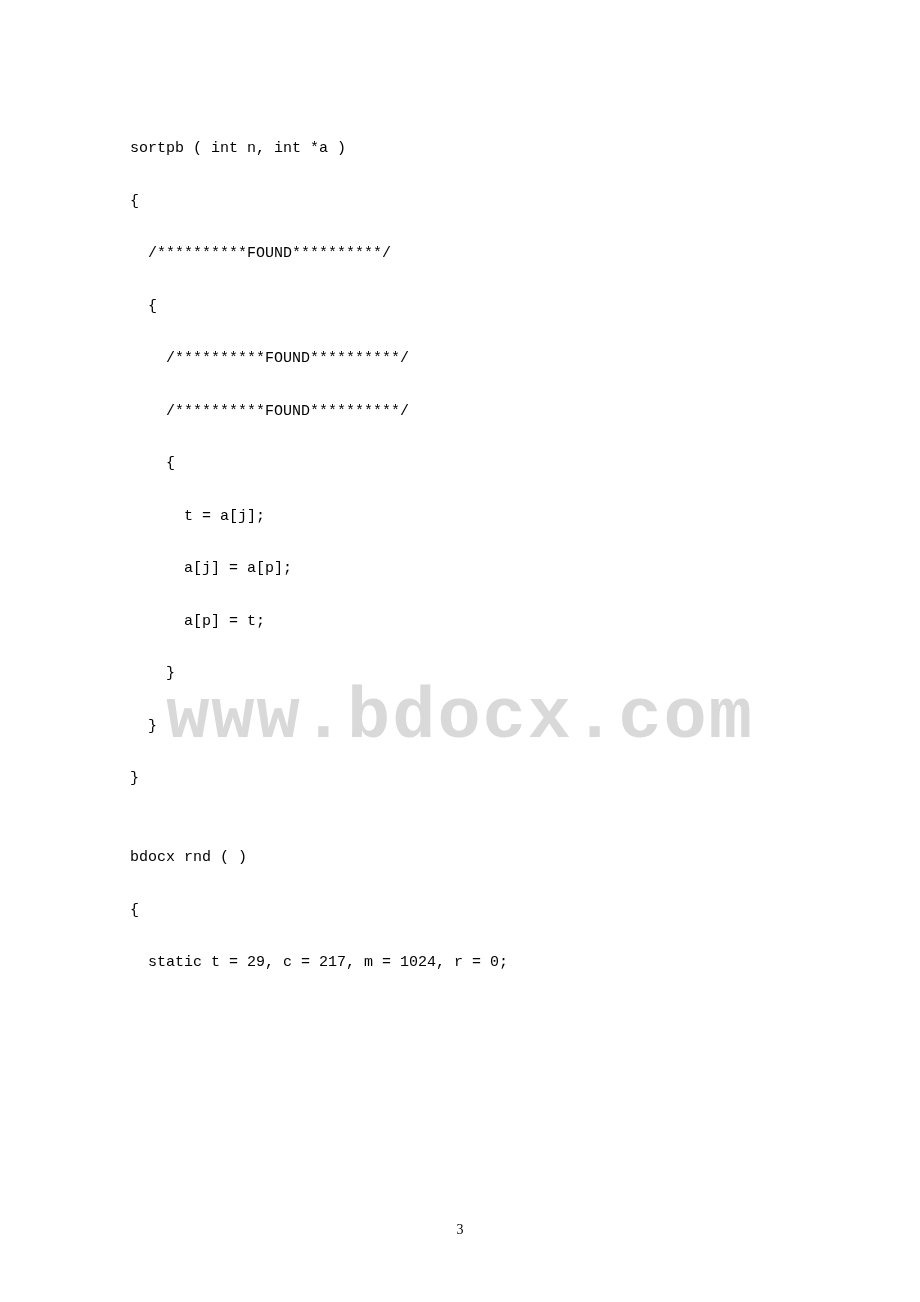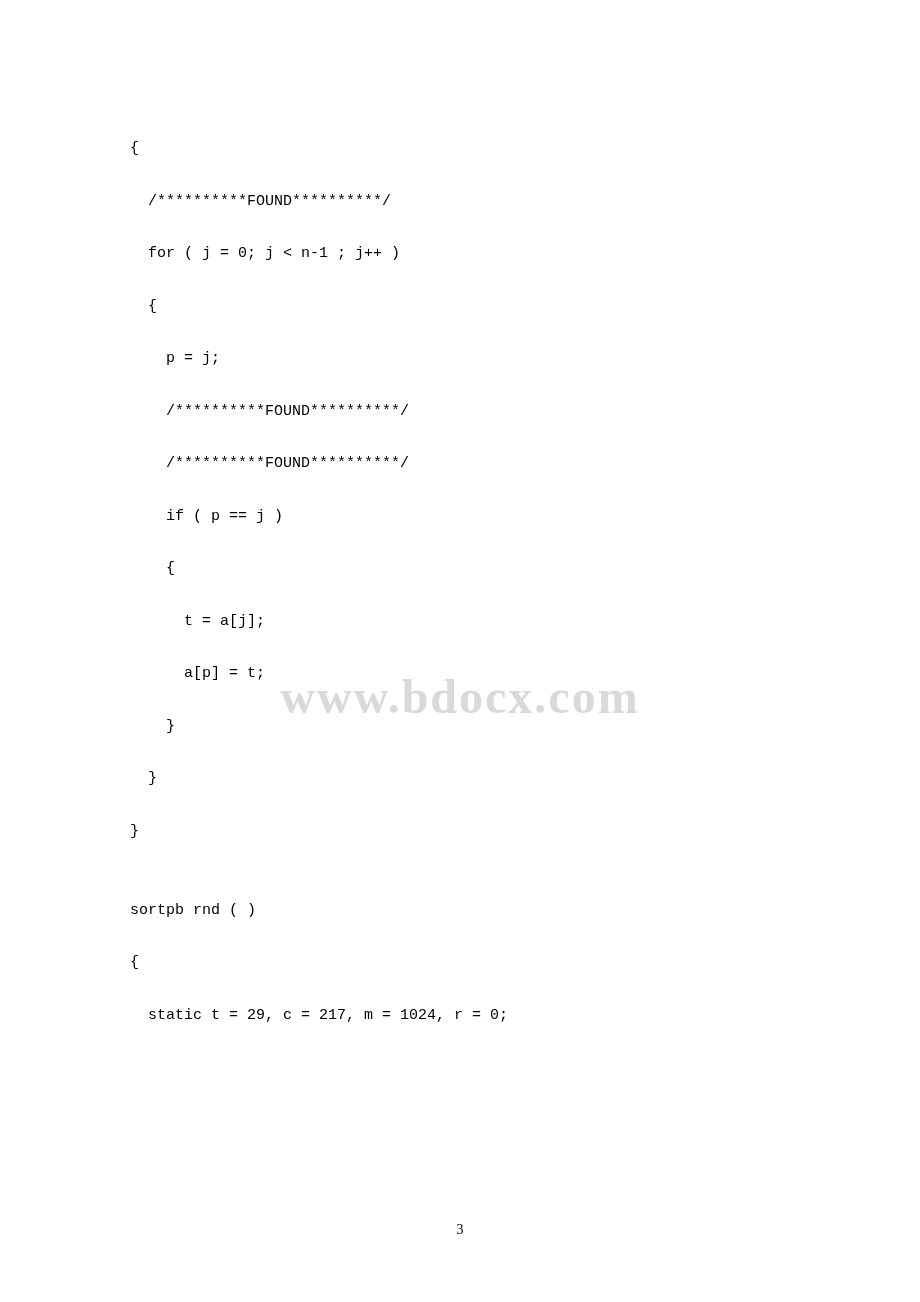--- a/index.html
+++ b/index.html
@@ -17,22 +17,22 @@
   .page {
     padding: 110px 130px 0 130px;
     white-space: pre;
   }
   .watermark {
     position: absolute;
     top: 655px;
     left: 0;
     width: 920px;
     text-align: center;
-    font-family: Liberation Serif, serif;
-    font-size: 48px;
+    font-family: Liberation Mono, monospace;
+    font-size: 72px;
     font-weight: bold;
     color: #d9d9d9;
     letter-spacing: 2px;
     z-index: 0;
     pointer-events: none;
   }
   .content {
     position: relative;
     z-index: 1;
   }
@@ -45,36 +45,35 @@
     font-family: "Times New Roman", serif;
     font-size: 14px;
   }
 </style>
 </head>
 <body>
 
 <div class="watermark">www.bdocx.com</div>
 
 <div class="page content">
+<div>sortpb ( int n, int *a )</div>
 <div>{</div>
 <div>  /**********FOUND**********/</div>
-<div>  for ( j = 0; j &lt; n-1 ; j++ )</div>
 <div>  {</div>
-<div>    p = j;</div>
 <div>    /**********FOUND**********/</div>
 <div>    /**********FOUND**********/</div>
-<div>    if ( p == j )</div>
 <div>    {</div>
 <div>      t = a[j];</div>
+<div>      a[j] = a[p];</div>
 <div>      a[p] = t;</div>
 <div>    }</div>
 <div>  }</div>
 <div>}</div>
 <div></div>
-<div>sortpb rnd ( )</div>
+<div>bdocx rnd ( )</div>
 <div>{</div>
 <div>  static t = 29, c = 217, m = 1024, r = 0;</div>
 
 
 <div></div>
 
 
 
 
 

